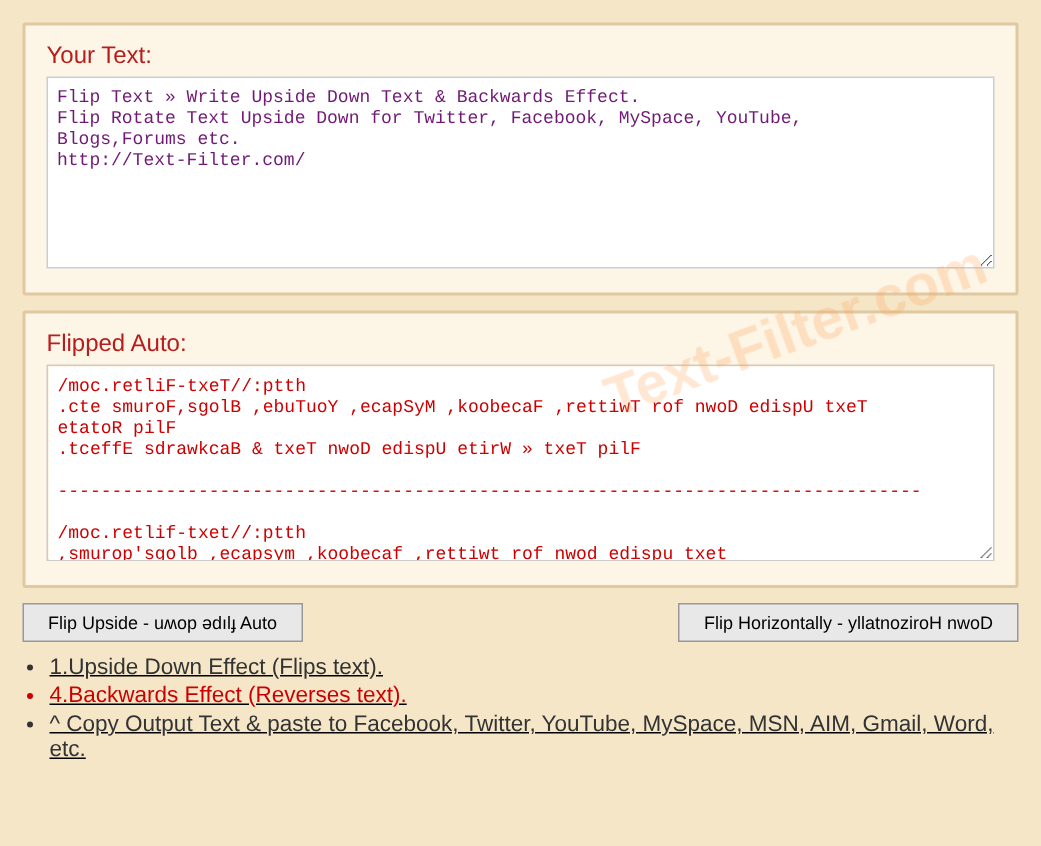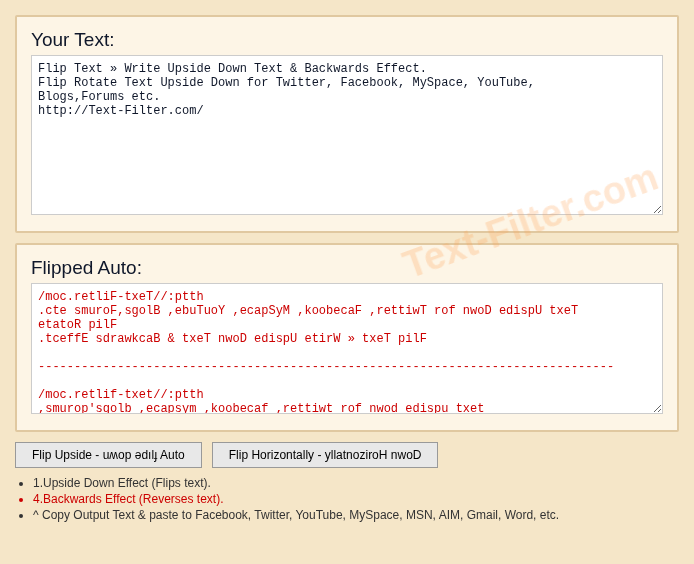--- a/index.html
+++ b/index.html
@@ -20,62 +20,63 @@
       color: rgba(255, 160, 80, 0.25);
       transform: rotate(-20deg);
       font-family: Arial, sans-serif;
       font-weight: bold;
       pointer-events: none;
       white-space: nowrap;
       z-index: 10;
     }
     .section-label {
       font-family: Arial, sans-serif;
-      font-size: 19px;
-      color: #0f172a;
+      font-size: 16px;
+      color: #b91c1c;
       margin-bottom: 4px;
     }
     textarea {
       width: 100%;
       border: 1px solid #ccc;
       background: #fff;
       padding: 6px;
       font-family: 'Courier New', Courier, monospace;
       font-size: 12px;
       resize: vertical;
       outline: none;
     }
     textarea.input-text {
-      height: 160px;
-      color: #0f172a;
+      height: 128px;
+      color: #701a75;
     }
     textarea.flipped-text {
       height: 131px;
       color: #cc0000;
       font-size: 12px;
     }
     .buttons-row {
       display: flex;
-      justify-content: flex-start;
+      justify-content: space-between;
       gap: 10px;
       margin: 8px 0;
     }
     .flip-btn {
       background: #e8e8e8;
       border: 1px solid #999;
       padding: 5px 16px;
       font-family: Arial, sans-serif;
       font-size: 12px;
       cursor: pointer;
       color: #000;
     }
     .notes {
       margin-top: 6px;
       font-family: Arial, sans-serif;
-      font-size: 12px;
+      font-size: 15px;
+      text-decoration: underline;
     }
     .notes ul {
       padding-left: 18px;
     }
     .notes ul li {
       margin-bottom: 2px;
       color: #333;
     }
     .notes ul li.red-note {
       color: #cc0000;

